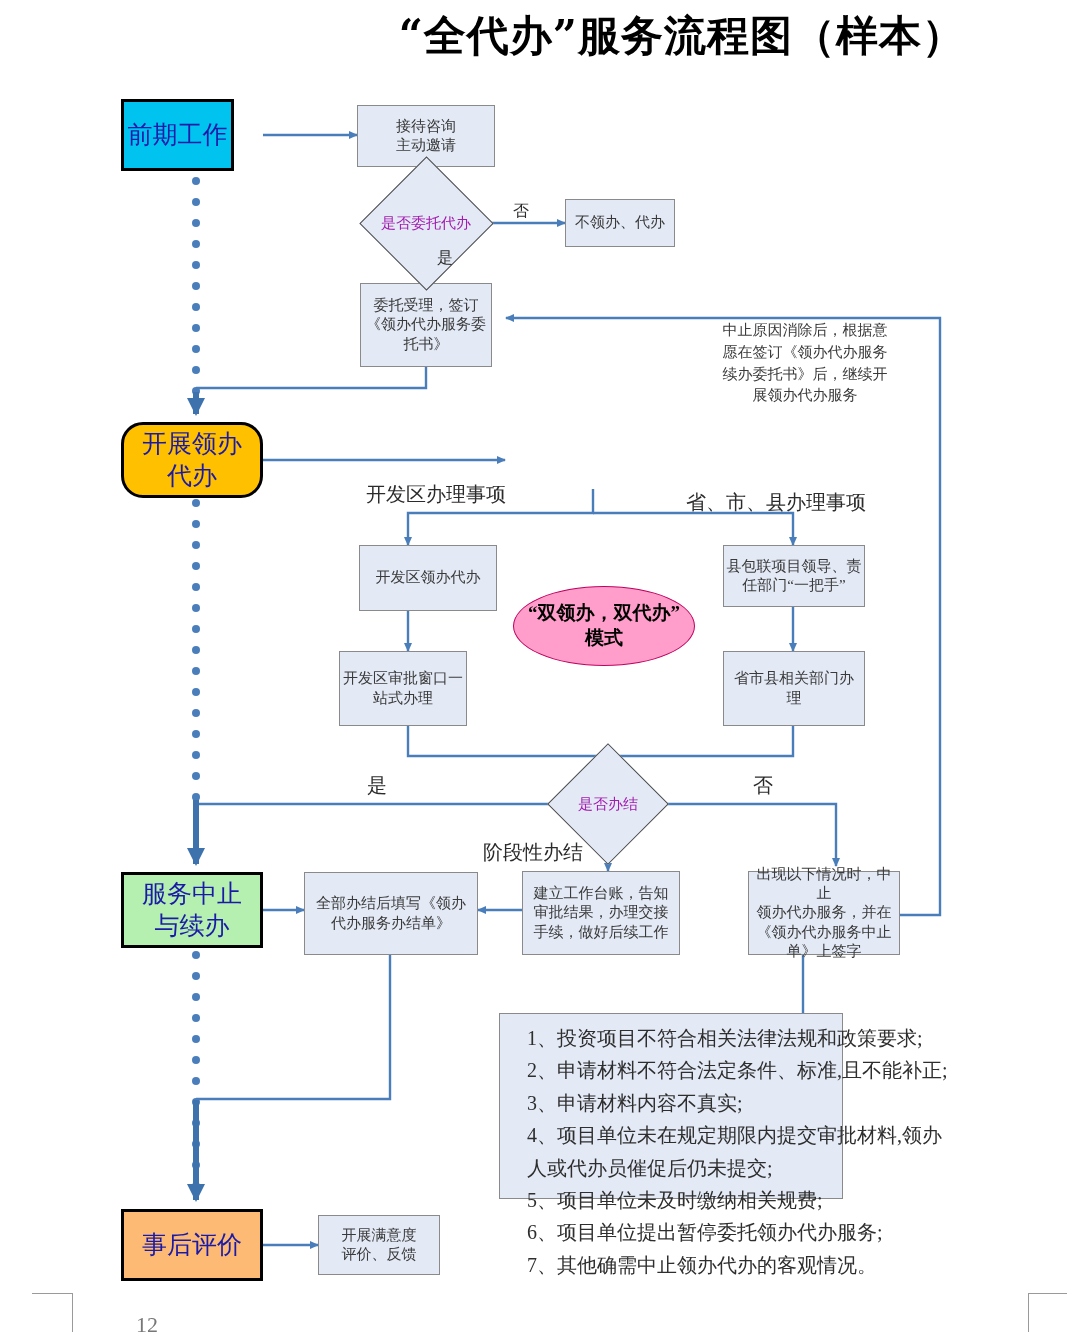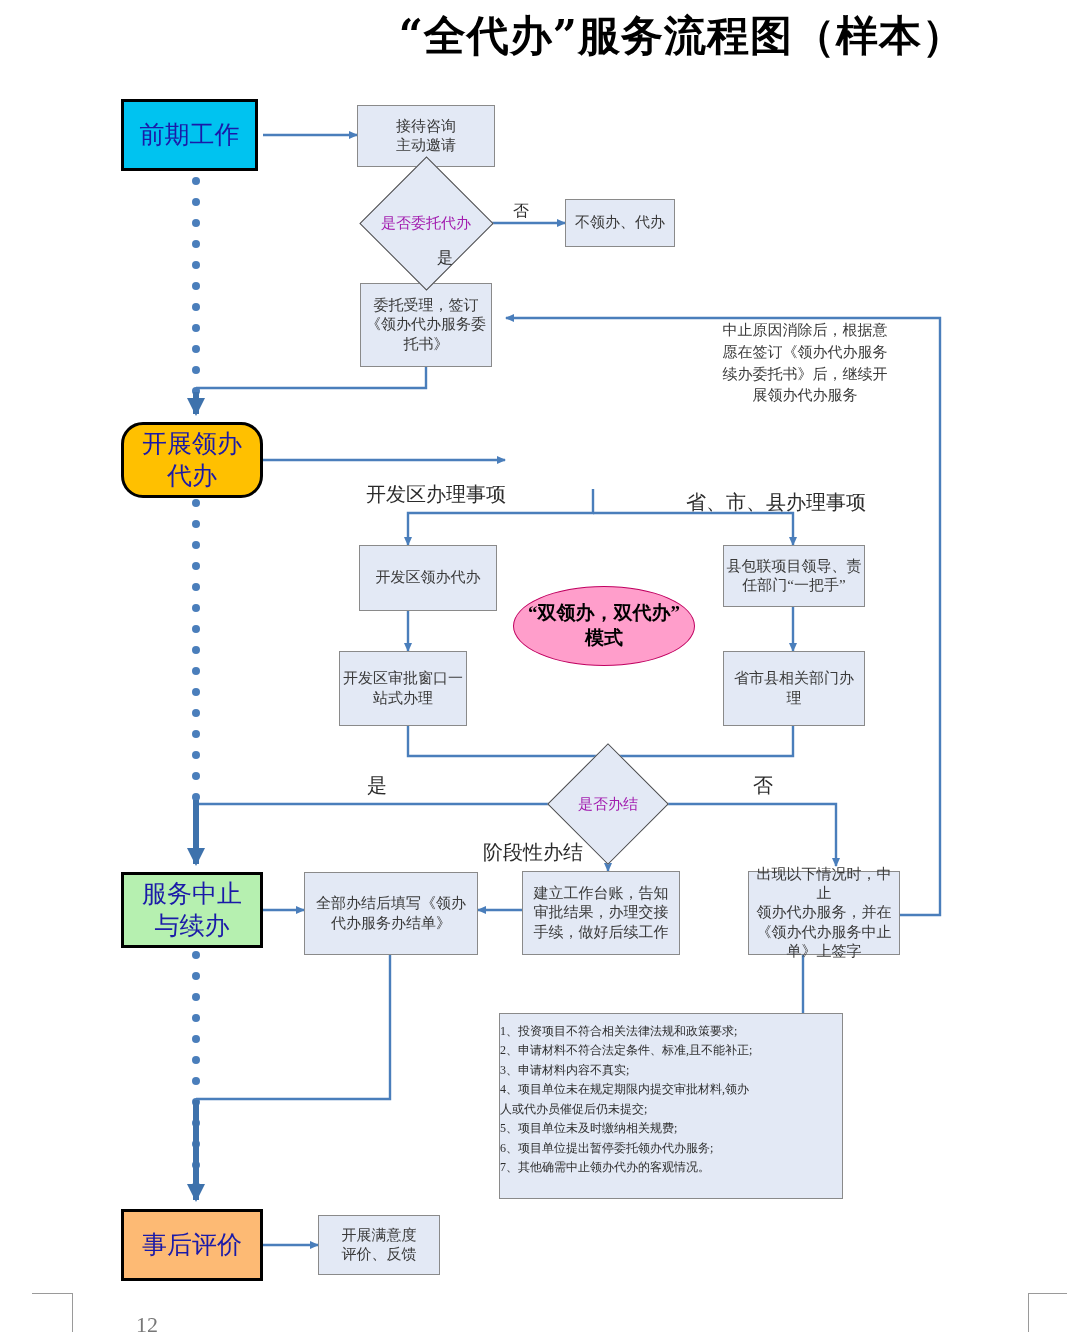--- a/index.html
+++ b/index.html
@@ -67,22 +67,22 @@
 
   
   .note{
     position:absolute;font-size:15px;color:#3a3a3a;line-height:1.45;
     text-align:center;
   }
 
   
   .listbox{
     position:absolute;background:#e3e9f5;border:1px solid #8a8a8a;
-    box-sizing:border-box;padding:8px 0;
-    font-size:12px;color:#2e2e2e;line-height:1.62;
+    box-sizing:border-box;padding:8px 27px;
+    font-size:20px;color:#2e2e2e;line-height:1.62;
   }
   .listbox div{white-space:nowrap;}
 
   .quoted{font-weight:700;font-size:17px;}
 
   
   .pagenum{
     position:absolute;left:136px;top:1312px;font-size:22px;color:#777;
   }
   .cropmark{position:absolute;border-color:#9a9a9a;border-style:solid;}
@@ -189,21 +189,21 @@
         <circle cx="196" cy="1186" r="4"></circle>
     </g>
 
     <g stroke="#3e72ac" stroke-width="6" fill="none">
       <path d="M196,392 L196,414" marker-end="url(#ahbig)"></path>
       <path d="M196,800 L196,864" marker-end="url(#ahbig)"></path>
       <path d="M196,1100 L196,1200" marker-end="url(#ahbig)"></path>
     </g>
   </svg>
 
-  <div class="node phase cyan" style="left:121px;top:99px;width:137px;height:72px;">前期工作</div>
+  <div class="node phase cyan" style="left:121px;top:99px;width:113px;height:72px;">前期工作</div>
 
   <div class="node phase gold" style="left:121px;top:422px;width:142px;height:76px;white-space:pre-line;">开展领办
 代办</div>
 
   <div class="node phase green" style="left:121px;top:872px;width:142px;height:76px;white-space:pre-line;">服务中止
 与续办</div>
 
   <div class="node phase pink" style="left:121px;top:1209px;width:142px;height:72px;">事后评价</div>
 
   <div class="node proc" style="left:357px;top:105px;width:138px;height:62px;white-space:pre-line;">接待咨询

